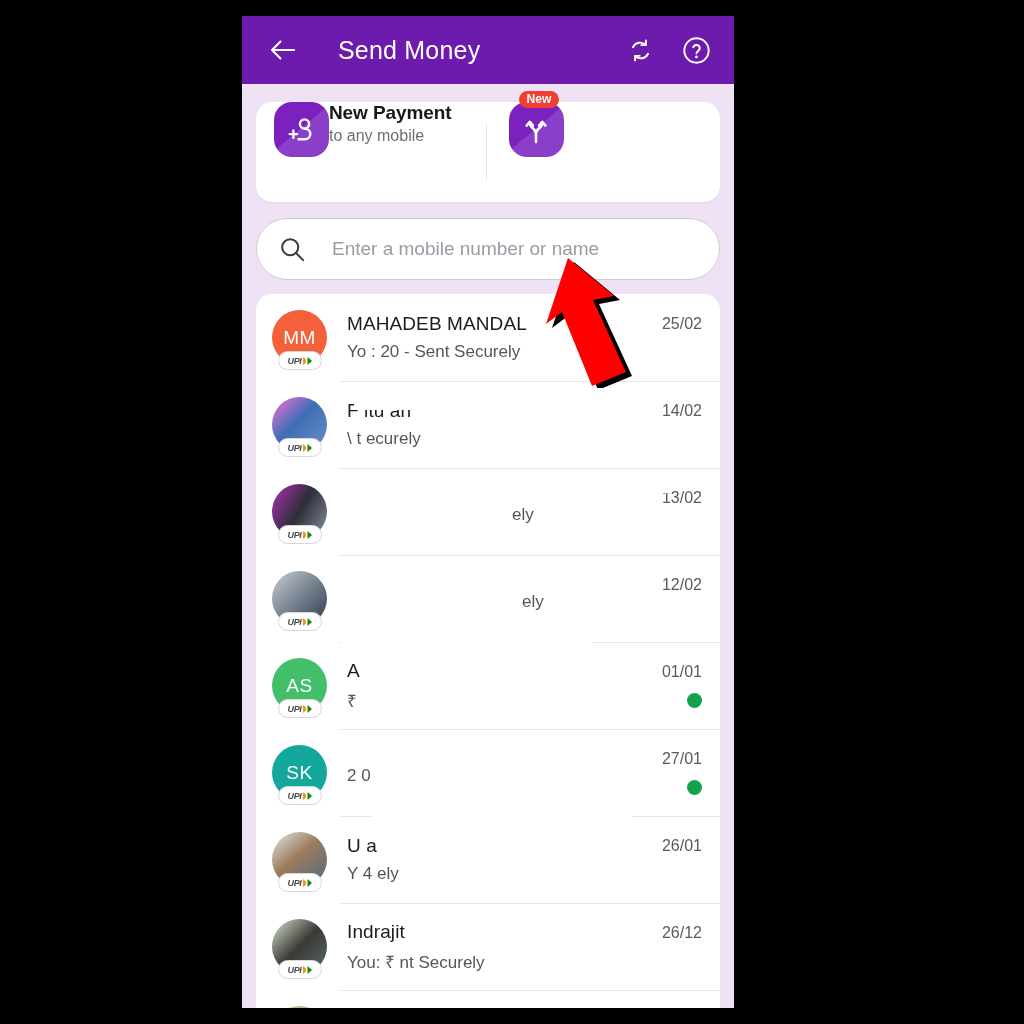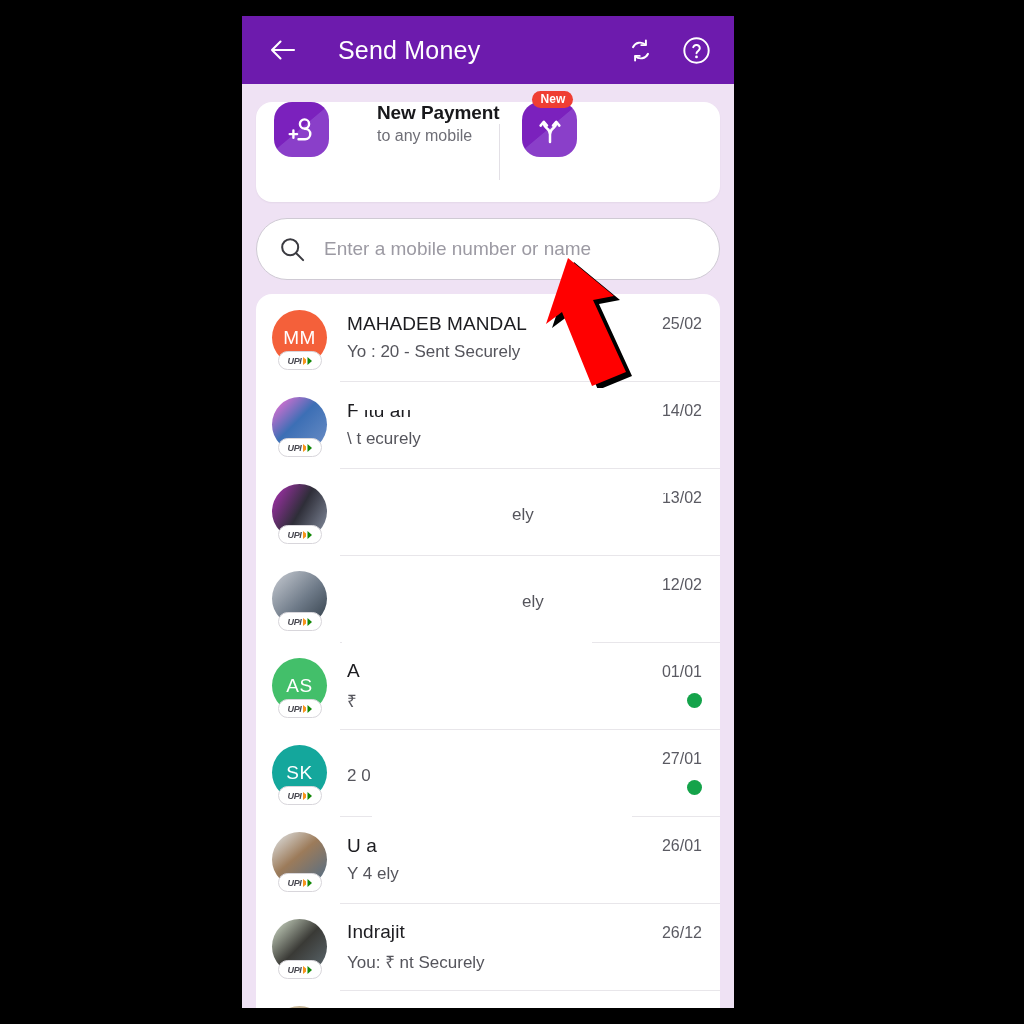--- a/index.html
+++ b/index.html
@@ -105,21 +105,21 @@
     top: -11px; left: 10px;
     background: #EF3E33;
     color: #FFFFFF;
     font-size: 12px;
     font-weight: 700;
     border-radius: 10px;
     padding: 2px 8px 3px 8px;
     line-height: 1;
     letter-spacing: .1px;
   }
-  .action-text { display: flex; flex-direction: column; gap: 3px; margin-left: 48px; }
+  .action-text { display: flex; flex-direction: column; gap: 3px; }
   .action-title {
     font-size: 19px;
     font-weight: 700;
     color: #18181B;
     letter-spacing: -.1px;
     white-space: nowrap;
   }
   .action-sub {
     font-size: 16px;
     color: #6E6E76;
@@ -140,20 +140,21 @@
     cursor: text;
   }
   .search-input {
     border: 0;
     outline: 0;
     flex: 1 1 auto;
     font-family: "Liberation Sans", sans-serif;
     font-size: 19px;
     color: #c2410c;
     background: transparent;
+    margin-left: 8px;
   }
   .search-input::placeholder { color: #9C9AA3; }
 
   
   .list-card {
     margin: 0 14px;
     background: #FFFFFF;
     border-radius: 16px 16px 0 0;
     overflow: hidden;
     height: 744px;

